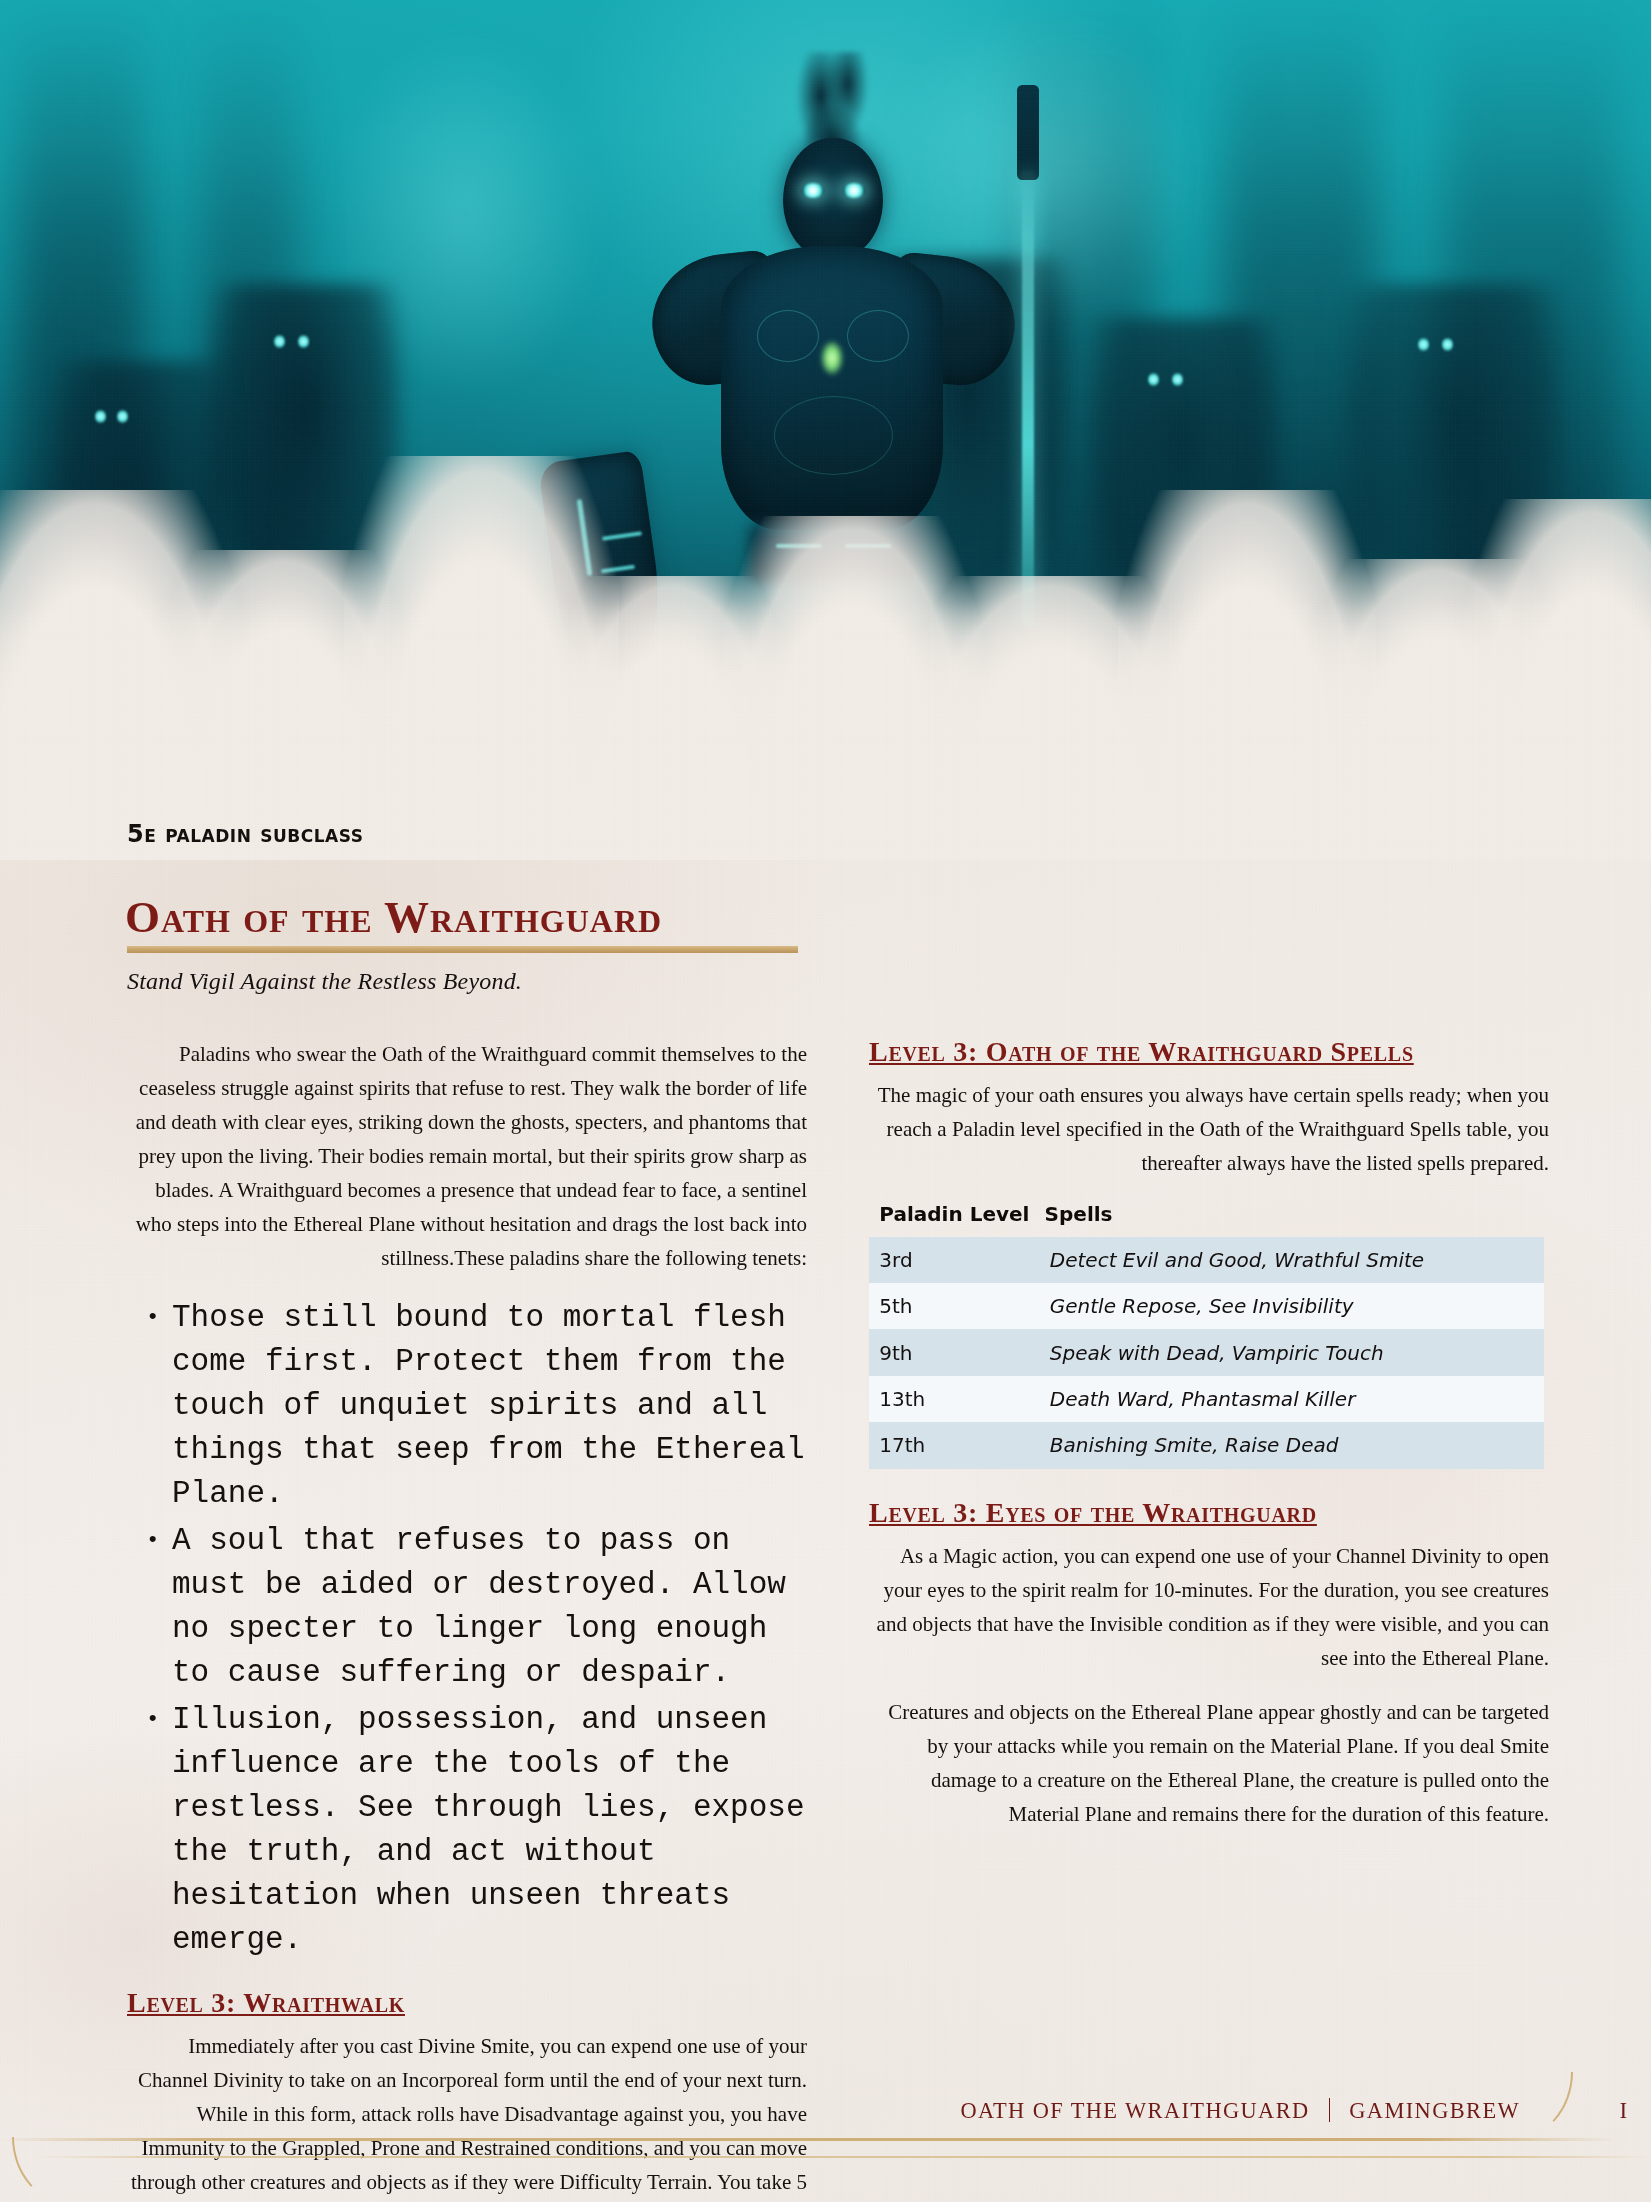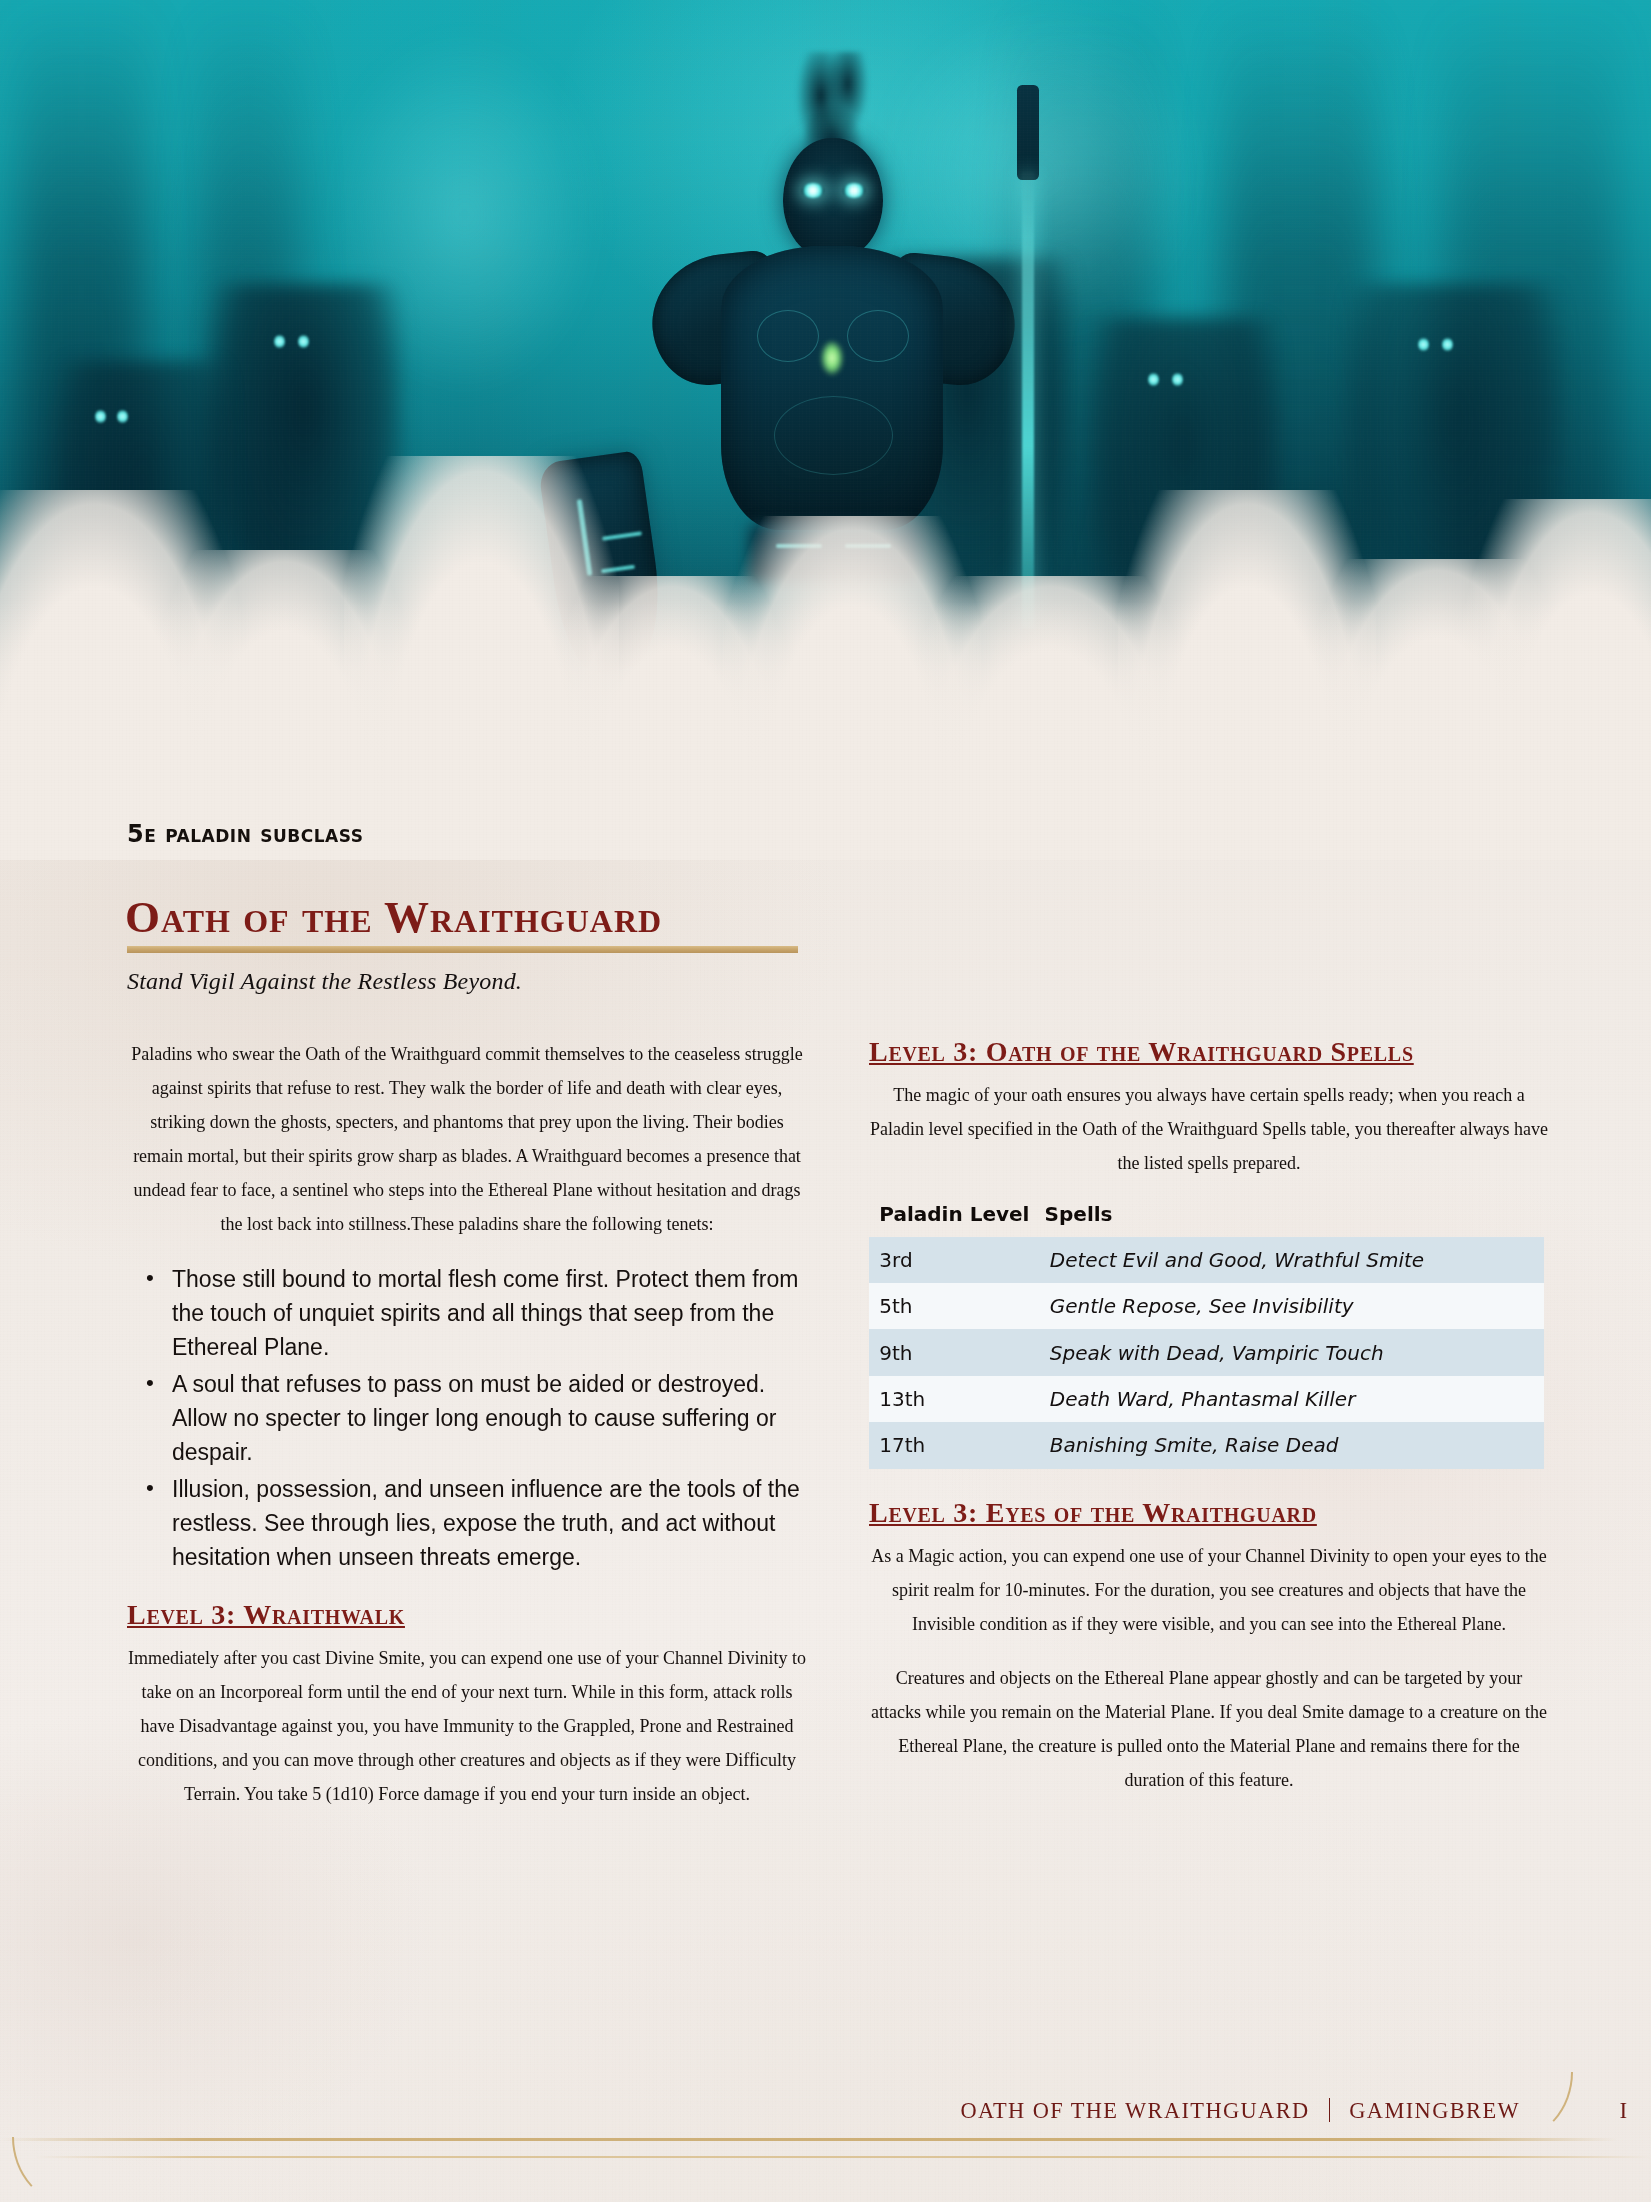--- a/index.html
+++ b/index.html
@@ -256,36 +256,36 @@
   .col {
     position: absolute;
     top: 1037px;
     width: 680px;
   }
   #col-left  { left: 127px; }
   #col-right { left: 869px; }
 
   .body-p {
     font-family: "Liberation Serif", serif;
-    font-size: 18px;
+    font-size: 21px;
     line-height: 34px;
     color: #16100e;
     margin: 0 0 20.6px 0;
-    text-align: center;
+    text-align: right;
   }
   .tenets {
     margin: 5.2px 0 26px 0;
     padding-left: 45px;
     list-style: none;
   }
   .tenets li {
     position: relative;
-    font-family: Liberation Sans, sans-serif;
-    font-size: 23px;
-    line-height: 34px;
+    font-family: Liberation Mono, monospace;
+    font-size: 31px;
+    line-height: 44px;
     color: #16100e;
     margin-bottom: 3.4px;
   }
   .tenets li::before {
     content: "•";
     position: absolute;
     left: -26px;
     top: -0.9px;
     font-size: 22.4px;
     color: #16100e;

